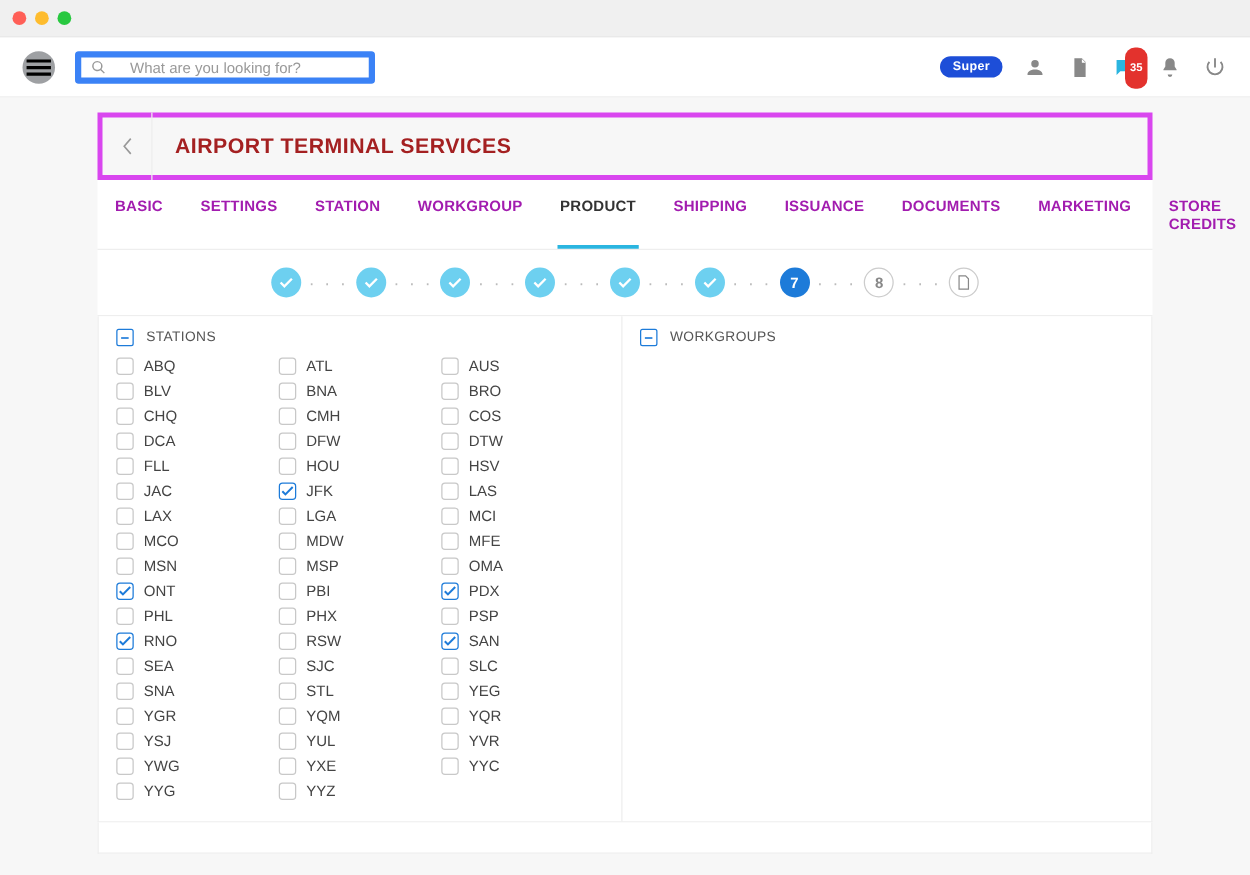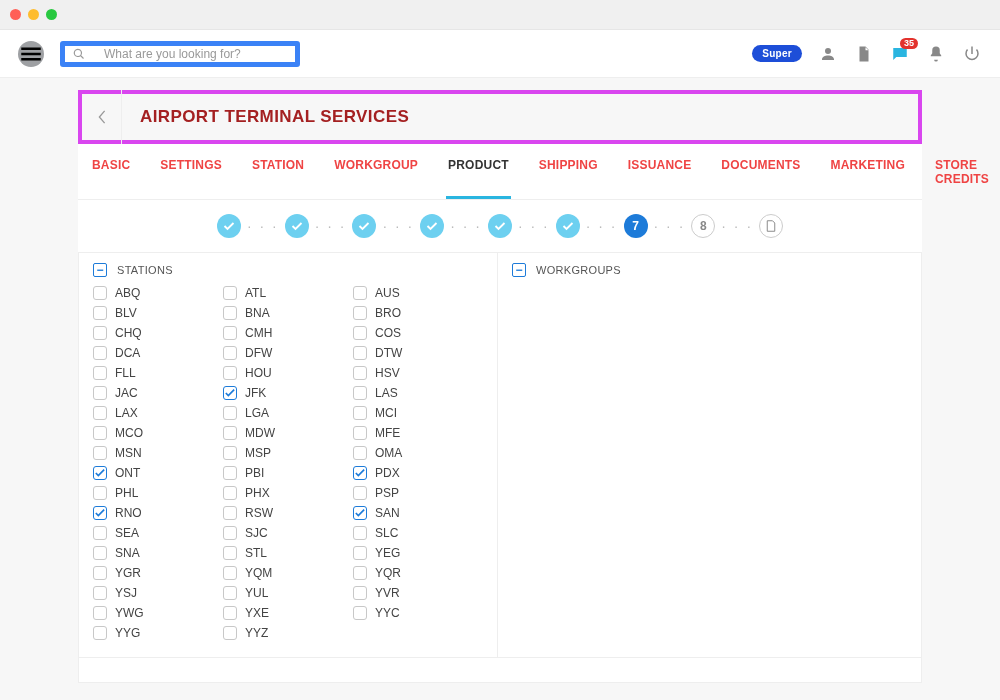--- a/index.html
+++ b/index.html
@@ -13,34 +13,34 @@
 
 .topbar { height: 48px; display:flex; align-items:center; padding:0 18px; gap:16px; background:#fff; border-bottom:1px solid #eee;}
 .hamburger { width:26px; height:26px; background:#9ea0a3; border-radius:50%; display:flex; align-items:center; justify-content:center; color:#fff; font-size:14px;}
 .searchbox { flex:0 0 240px; height:26px; border:5px solid #3b82f6; border-radius:3px; display:flex; align-items:center; padding:0 8px; color:#999; font-size:12px; gap:19px;}
 .searchbox svg{width:12px;height:12px;fill:#999;}
 .topbar-spacer{flex:1;}
 .super-badge{ background:#1d4ed8; color:#fff; font-size:10px; font-weight:700; padding:3px 10px; border-radius:10px; letter-spacing:.3px;}
 .topicon{ width:20px; height:20px; color:#888; position:relative; display:flex; align-items:center; justify-content:center;}
 .topicon svg{width:18px;height:18px;fill:#888;}
 .msg-icon svg{fill:#2ab5e0;}
-.notif-count{position:absolute; top:-6px; right:-8px; background:#e3322d; color:#fff; font-size:9px; border-radius:8px; padding:1px 4px; line-height:1; font-weight:600;}
+.notif-count{position:absolute; top:-6px; right:-8px; background:#e3322d; color:#fff; font-size:9px; border-radius:8px; padding:12px 4px; line-height:1; font-weight:600;}
 
 
 .page{ padding: 0 78px; }
 
 
 .title-row{ height:54px; background:#f7f7f7; border:4px solid #d946ef; display:flex; align-items:center; margin-top:12px;}
 .back-btn{ width:40px; height:54px; display:flex; align-items:center; justify-content:center; color:#999; border-right:1px solid #eee;}
 .back-btn svg{width:10px;height:14px;fill:#999;}
 .page-title{ color:#a42021; font-size:17px; font-weight:600; letter-spacing:.4px; padding-left:18px;}
 
 
 .tabs{ display:flex; gap:26px; padding:14px 0 0 12px; border-bottom:1px solid #eee; background:#fff;}
-.tab{ font-size:12px; font-weight:600; color:#ef4444; padding:0 2px 13px; letter-spacing:.2px; cursor:pointer;}
+.tab{ font-size:12px; font-weight:600; color:#a21caf; padding:0 2px 13px; letter-spacing:.2px; cursor:pointer;}
 .tab.active{ color:#333; border-bottom:3px solid #2ab5e0; }
 
 
 .steps{ display:flex; align-items:center; justify-content:center; padding:14px 0; background:#fff; border-bottom:1px solid #eee;}
 .step-dot{ width:24px; height:24px; border-radius:50%; display:flex; align-items:center; justify-content:center; font-size:12px; font-weight:600;}
 .step-done{ background:#6dd0f0; color:#fff;}
 .step-done svg{width:12px;height:12px;fill:#fff;}
 .step-current{ background:#1d7bd9; color:#fff;}
 .step-future{ background:#fff; border:1px solid #ccc; color:#888;}
 .step-connect{ color:#bbb; font-size:14px; letter-spacing:2px; padding:0 6px;}

